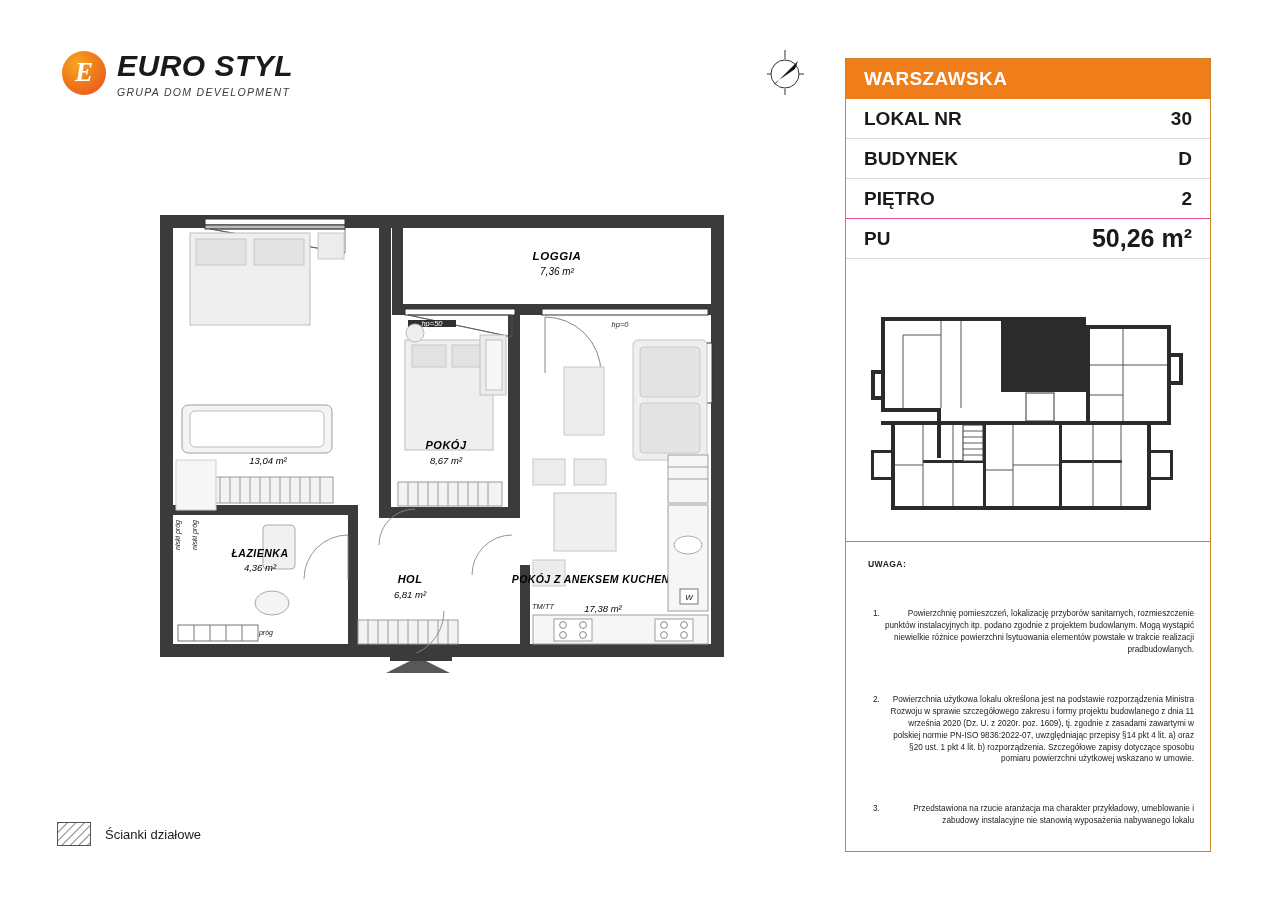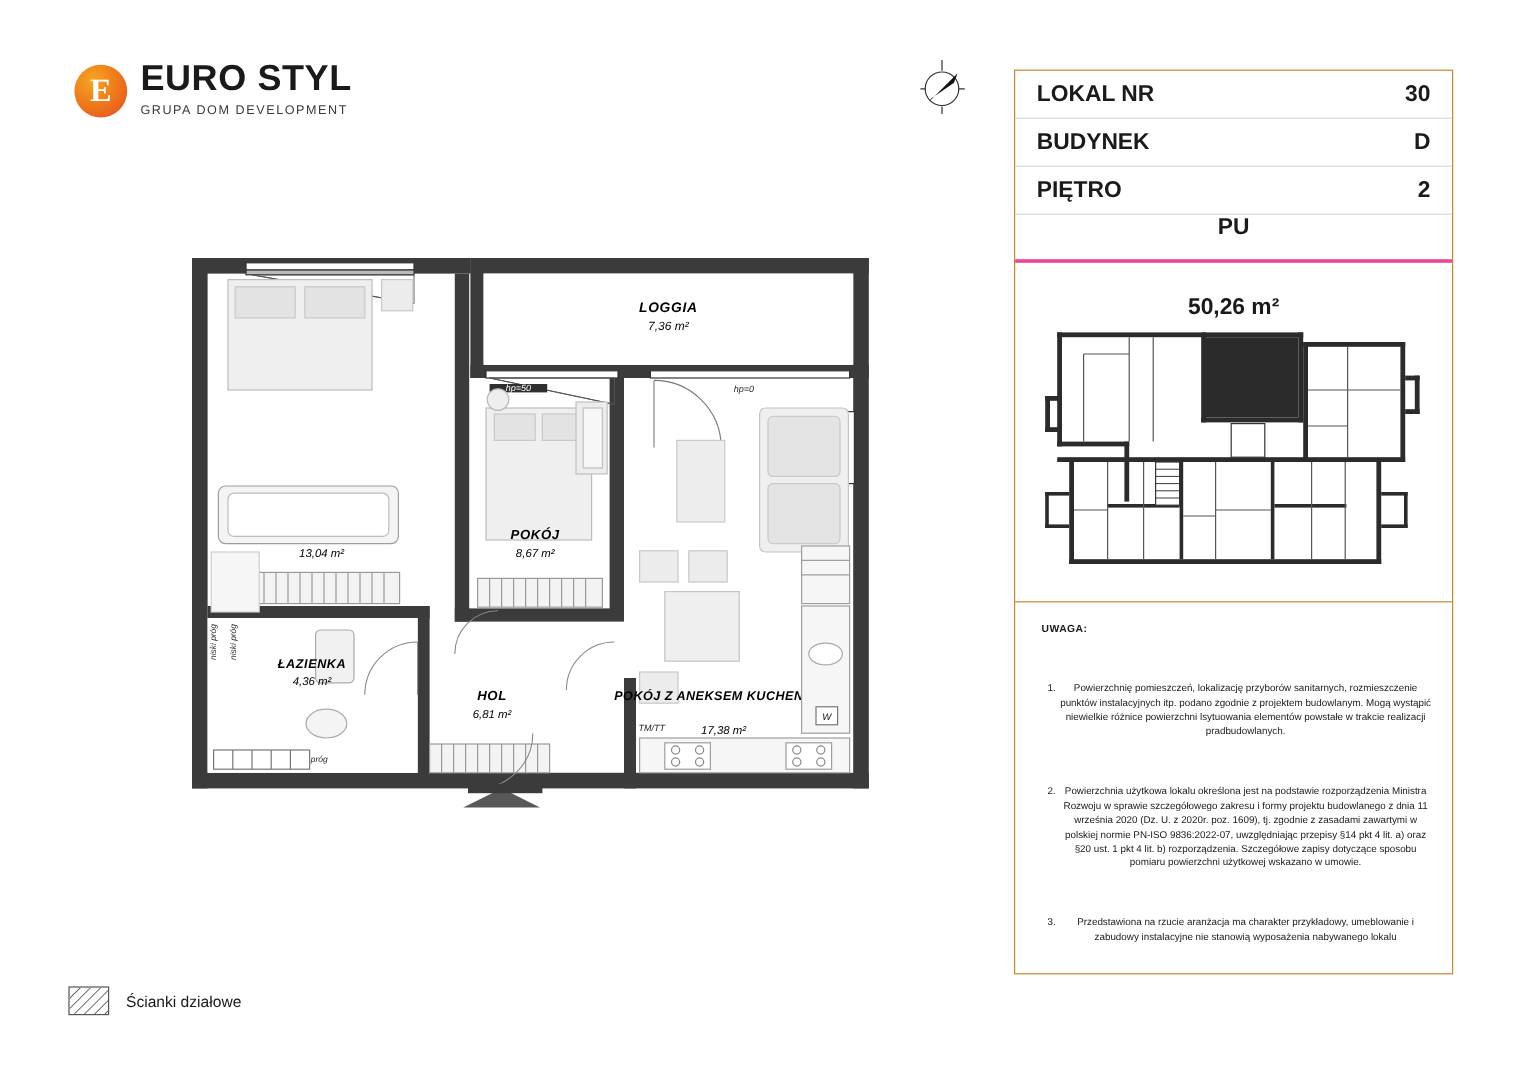--- a/index.html
+++ b/index.html
@@ -7,21 +7,21 @@
   body {
     width: 1273px; height: 900px;
     background: #ffffff;
     font-family: "Liberation Sans", sans-serif;
     color: #1a1a1a;
     position: relative;
     overflow: hidden;
   }
 
   
-  #logo { position: absolute; left: 62px; top: 48px; display: flex; align-items: flex-end; }
+  #logo { position: absolute; left: 62px; top: 48px; display: flex; align-items: center; font-style: italic; }
   #logo .mark {
     width: 44px; height: 44px; border-radius: 50%;
     background: radial-gradient(circle at 35% 30%, #f5a623 0%, #ef7d1a 45%, #e8491f 100%);
     position: relative; flex: none;
   }
   #logo .mark:after {
     content: "E";
     position: absolute; left: 0; top: 0; width: 100%; height: 100%;
     color: #fff; font-weight: bold; font-size: 27px;
     display: flex; align-items: center; justify-content: center;
@@ -38,32 +38,32 @@
   #info { position: absolute; left: 845px; top: 58px; width: 366px; border: 1px solid #c8862c; background: #fff; }
   #info .title {
     background: #ef7d1a; color: #fff; font-size: 19px; font-weight: bold;
     padding: 9px 0 9px 18px; letter-spacing: 0.4px;
   }
   #info .row {
     display: flex; justify-content: space-between; align-items: center;
     padding: 0 18px; height: 40px; border-bottom: 1px solid #d9d9d9;
     font-size: 19px; font-weight: bold; gap: 45px;
   }
-  #info .row:nth-of-type(4) { border-bottom: 3px solid #ec4899; flex-direction: column; }
+  #info .row:nth-of-type(4) { border-bottom: 1px solid #ec4899; }
   #info .row .val { font-weight: bold; }
   #info .row.pu { font-size: 19px; text-align: right; }
-  #info .row.pu .val { font-size: 19px; }
+  #info .row.pu .val { font-size: 25px; }
 
   #keyplan { padding: 16px 14px 16px 14px; border-bottom: 1px solid #c8862c; }
   #keyplan svg { display: block; margin: 0 auto; }
 
   #notes { padding: 16px 16px 18px 22px; font-size: 8.2px; line-height: 1.45; color: #1a1a1a; }
   #notes .hdr { font-weight: bold; font-size: 8.6px; letter-spacing: 0.4px; margin-bottom: 8px; }
   #notes ol { margin: 0; padding-left: 14px; }
-  #notes li { margin-bottom: 6px; text-align: center; margin-top: 38px; }
+  #notes li { margin-bottom: 6px; text-align: right; margin-top: 38px; }
 
   
   #plan { position: absolute; left: 150px; top: 205px; width: 600px; height: 500px; font-style: italic; }
   #plan svg { display: block; }
 
   
   #legend { position: absolute; left: 57px; top: 822px; display: flex; align-items: center; }
   #legend .sw { width: 34px; height: 24px; border: 1px solid #555; }
   #legend .lbl { margin-left: 14px; font-size: 13px; color: #1a1a1a; }
 </style>
@@ -83,20 +83,21 @@
     <circle cx="23" cy="29" r="14" fill="none" stroke="#333" stroke-width="1"></circle>
     <line x1="23" y1="5" x2="23" y2="14" stroke="#333" stroke-width="1"></line>
     <line x1="23" y1="44" x2="23" y2="50" stroke="#333" stroke-width="1"></line>
     <line x1="5" y1="29" x2="9" y2="29" stroke="#333" stroke-width="1"></line>
     <line x1="37" y1="29" x2="42" y2="29" stroke="#333" stroke-width="1"></line>
     <polygon points="12,40 36,16 33,24 14,37" fill="#111"></polygon>
   </svg>
 </div>
 
 <div id="info">
+  <div class="title">WARSZAWSKA</div>
 
   <div class="row">
     <span>LOKAL NR</span>
     <span class="val">30</span>
   </div>
   <div class="row">
     <span>BUDYNEK</span>
     <span class="val">D</span>
   </div>
   <div class="row">

